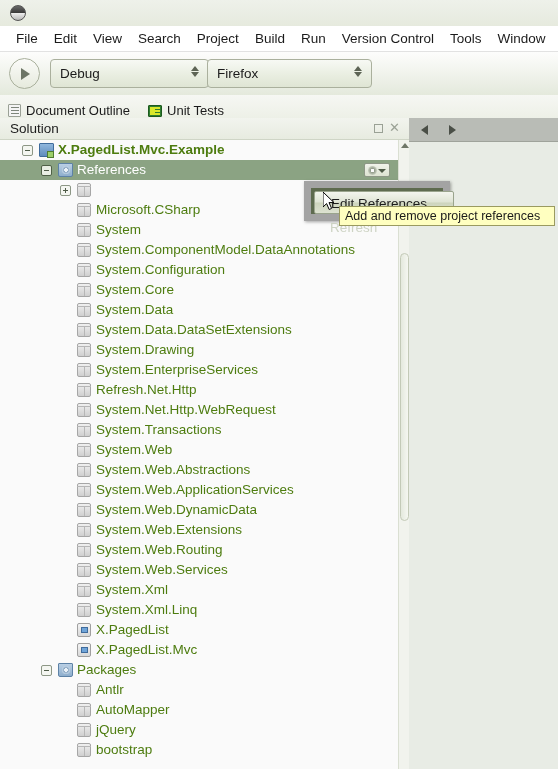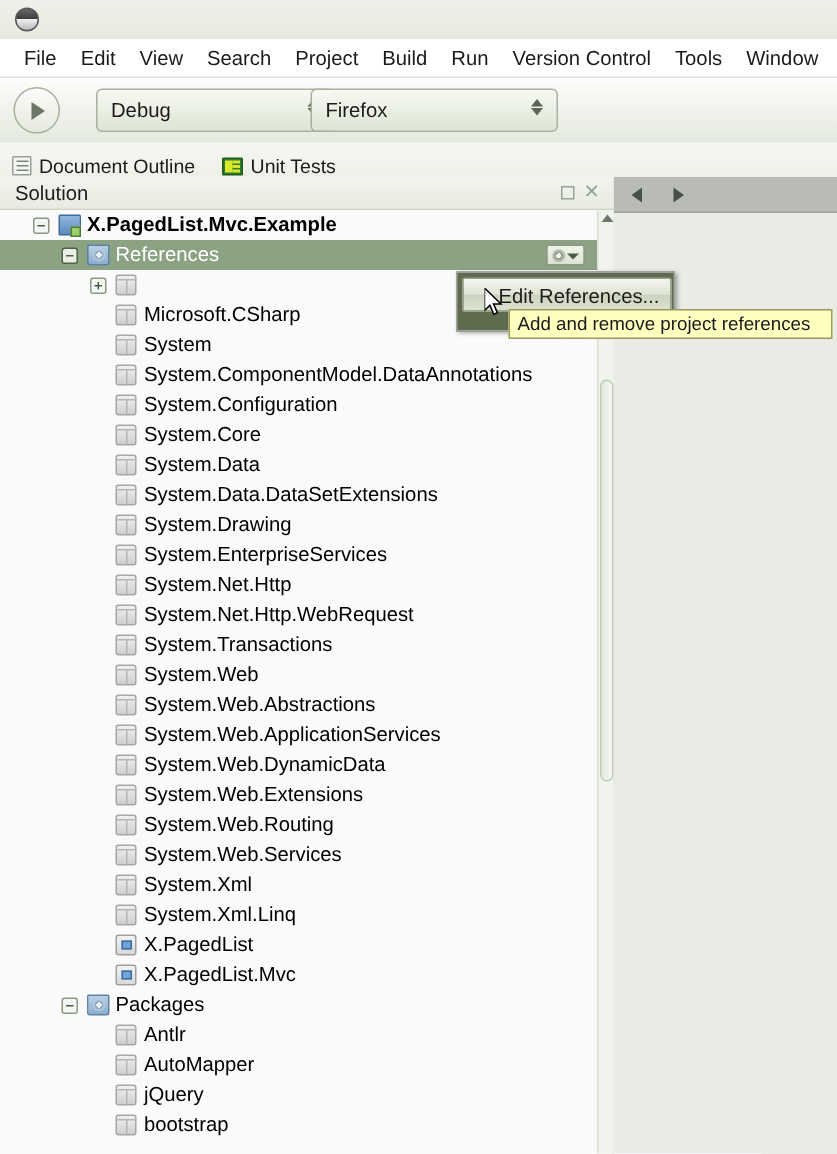--- a/index.html
+++ b/index.html
@@ -53,21 +53,21 @@
     position:absolute;top:7px;height:29px;box-sizing:border-box;
     background:linear-gradient(to bottom,#f7f9f4 0%,#e9eee1 55%,#dfe5d4 100%);
     border:1px solid #aab09d;border-radius:4px;
     font-size:13.5px;color:#1b1b1b;
     display:flex;align-items:center;padding-left:9px;
   }
   .combo .spin{position:absolute;right:9px;top:5px;width:9px;height:19px;}
   .combo .spin i{display:block;width:0;height:0;margin:1px auto;}
   .combo .spin .up{border-left:4px solid transparent;border-right:4px solid transparent;border-bottom:5px solid #5d6455;}
   .combo .spin .dn{border-left:4px solid transparent;border-right:4px solid transparent;border-top:5px solid #5d6455;}
-  #combo-config{left:64px;width:159px;}
+  #combo-config{left:50px;width:159px;}
   #combo-runtime{left:207px;width:165px;}
 
   
   .padtabs{
     position:absolute;left:0;top:95px;width:558px;height:23px;
     background:linear-gradient(to bottom,#f6f7f3,#edf0e7);
     border-bottom:1px solid #cfd5c6;
     display:flex;align-items:flex-end;
   }
   .padtab{display:flex;align-items:center;padding:0 10px 0 8px;font-size:13px;color:#1b1b1b;cursor:default;}
@@ -111,21 +111,21 @@
     font-size:13px;line-height:14px;text-align:center;color:#9aa195;
   }
 
   
   .tree{
     position:absolute;left:0;top:22px;width:398px;height:629px;
     overflow:hidden;background:#fafafa;
   }
   .node{
     position:relative;height:20px;line-height:20px;white-space:nowrap;
-    font-size:13.5px;color:#000000;cursor:default;
+    font-size:13.5px;color:#4d7c0f;cursor:default;
   }
   .node.selected{background:#8ba383;color:#ffffff;}
   .node .lbl{position:absolute;top:0;}
   .node.bold .lbl{font-weight:bold;}
 
   .toggle{
     position:absolute;top:5px;width:11px;height:11px;box-sizing:border-box;
     background:#f4f6f1;border:1px solid #8d9786;border-radius:2px;
   }
   .toggle:before{
@@ -215,23 +215,22 @@
     position:absolute;left:0;top:0;width:149px;height:24px;
     background:#b9bcb6;border-bottom:1px solid #9fa39b;box-sizing:border-box;
   }
   .nav-arrow{position:absolute;top:7px;width:0;height:0;}
   .nav-prev{left:12px;border-top:5px solid transparent;border-bottom:5px solid transparent;border-right:7px solid #4a4f47;}
   .nav-next{left:40px;border-top:5px solid transparent;border-bottom:5px solid transparent;border-left:7px solid #4a4f47;}
 
   
   .ctxmenu{
     position:absolute;left:304px;top:181px;width:146px;height:40px;
-    background:#5e6b4f;border:1px solid #a3a3a3;box-sizing:border-box;
+    background:#5e6b4f;border:7px solid #a3a3a3;box-sizing:border-box;
     box-shadow:1px 1px 3px rgba(0,0,0,.35);
-    text-align:center;
   }
   .ctxitem{
     position:absolute;left:3px;width:140px;height:23px;line-height:23px;
     font-size:13.5px;color:#2b2b2b;padding-left:16px;box-sizing:border-box;white-space:nowrap;
   }
   .ctxitem.hl{
     top:3px;
     background:linear-gradient(to bottom,#f3f5ee 0%,#dfe4d4 48%,#cdd4bd 52%,#dde2d1 100%);
     border:1px solid #9aa48d;border-radius:2px;color:#1d1d1d;
   }
@@ -362,21 +361,21 @@
         <div class="node">
           <span class="ico ico-asm" style="left: 77px;"></span>
           <span class="lbl" style="left: 96px;">System.Drawing</span>
         </div>
         <div class="node">
           <span class="ico ico-asm" style="left: 77px;"></span>
           <span class="lbl" style="left: 96px;">System.EnterpriseServices</span>
         </div>
         <div class="node">
           <span class="ico ico-asm" style="left: 77px;"></span>
-          <span class="lbl" style="left: 96px;">System.Net.Http</span>
+          <span class="lbl" style="left: 96px;">Refresh.Net.Http</span>
         </div>
         <div class="node">
           <span class="ico ico-asm" style="left: 77px;"></span>
           <span class="lbl" style="left: 96px;">System.Net.Http.WebRequest</span>
         </div>
         <div class="node">
           <span class="ico ico-asm" style="left: 77px;"></span>
           <span class="lbl" style="left: 96px;">System.Transactions</span>
         </div>
         <div class="node">

